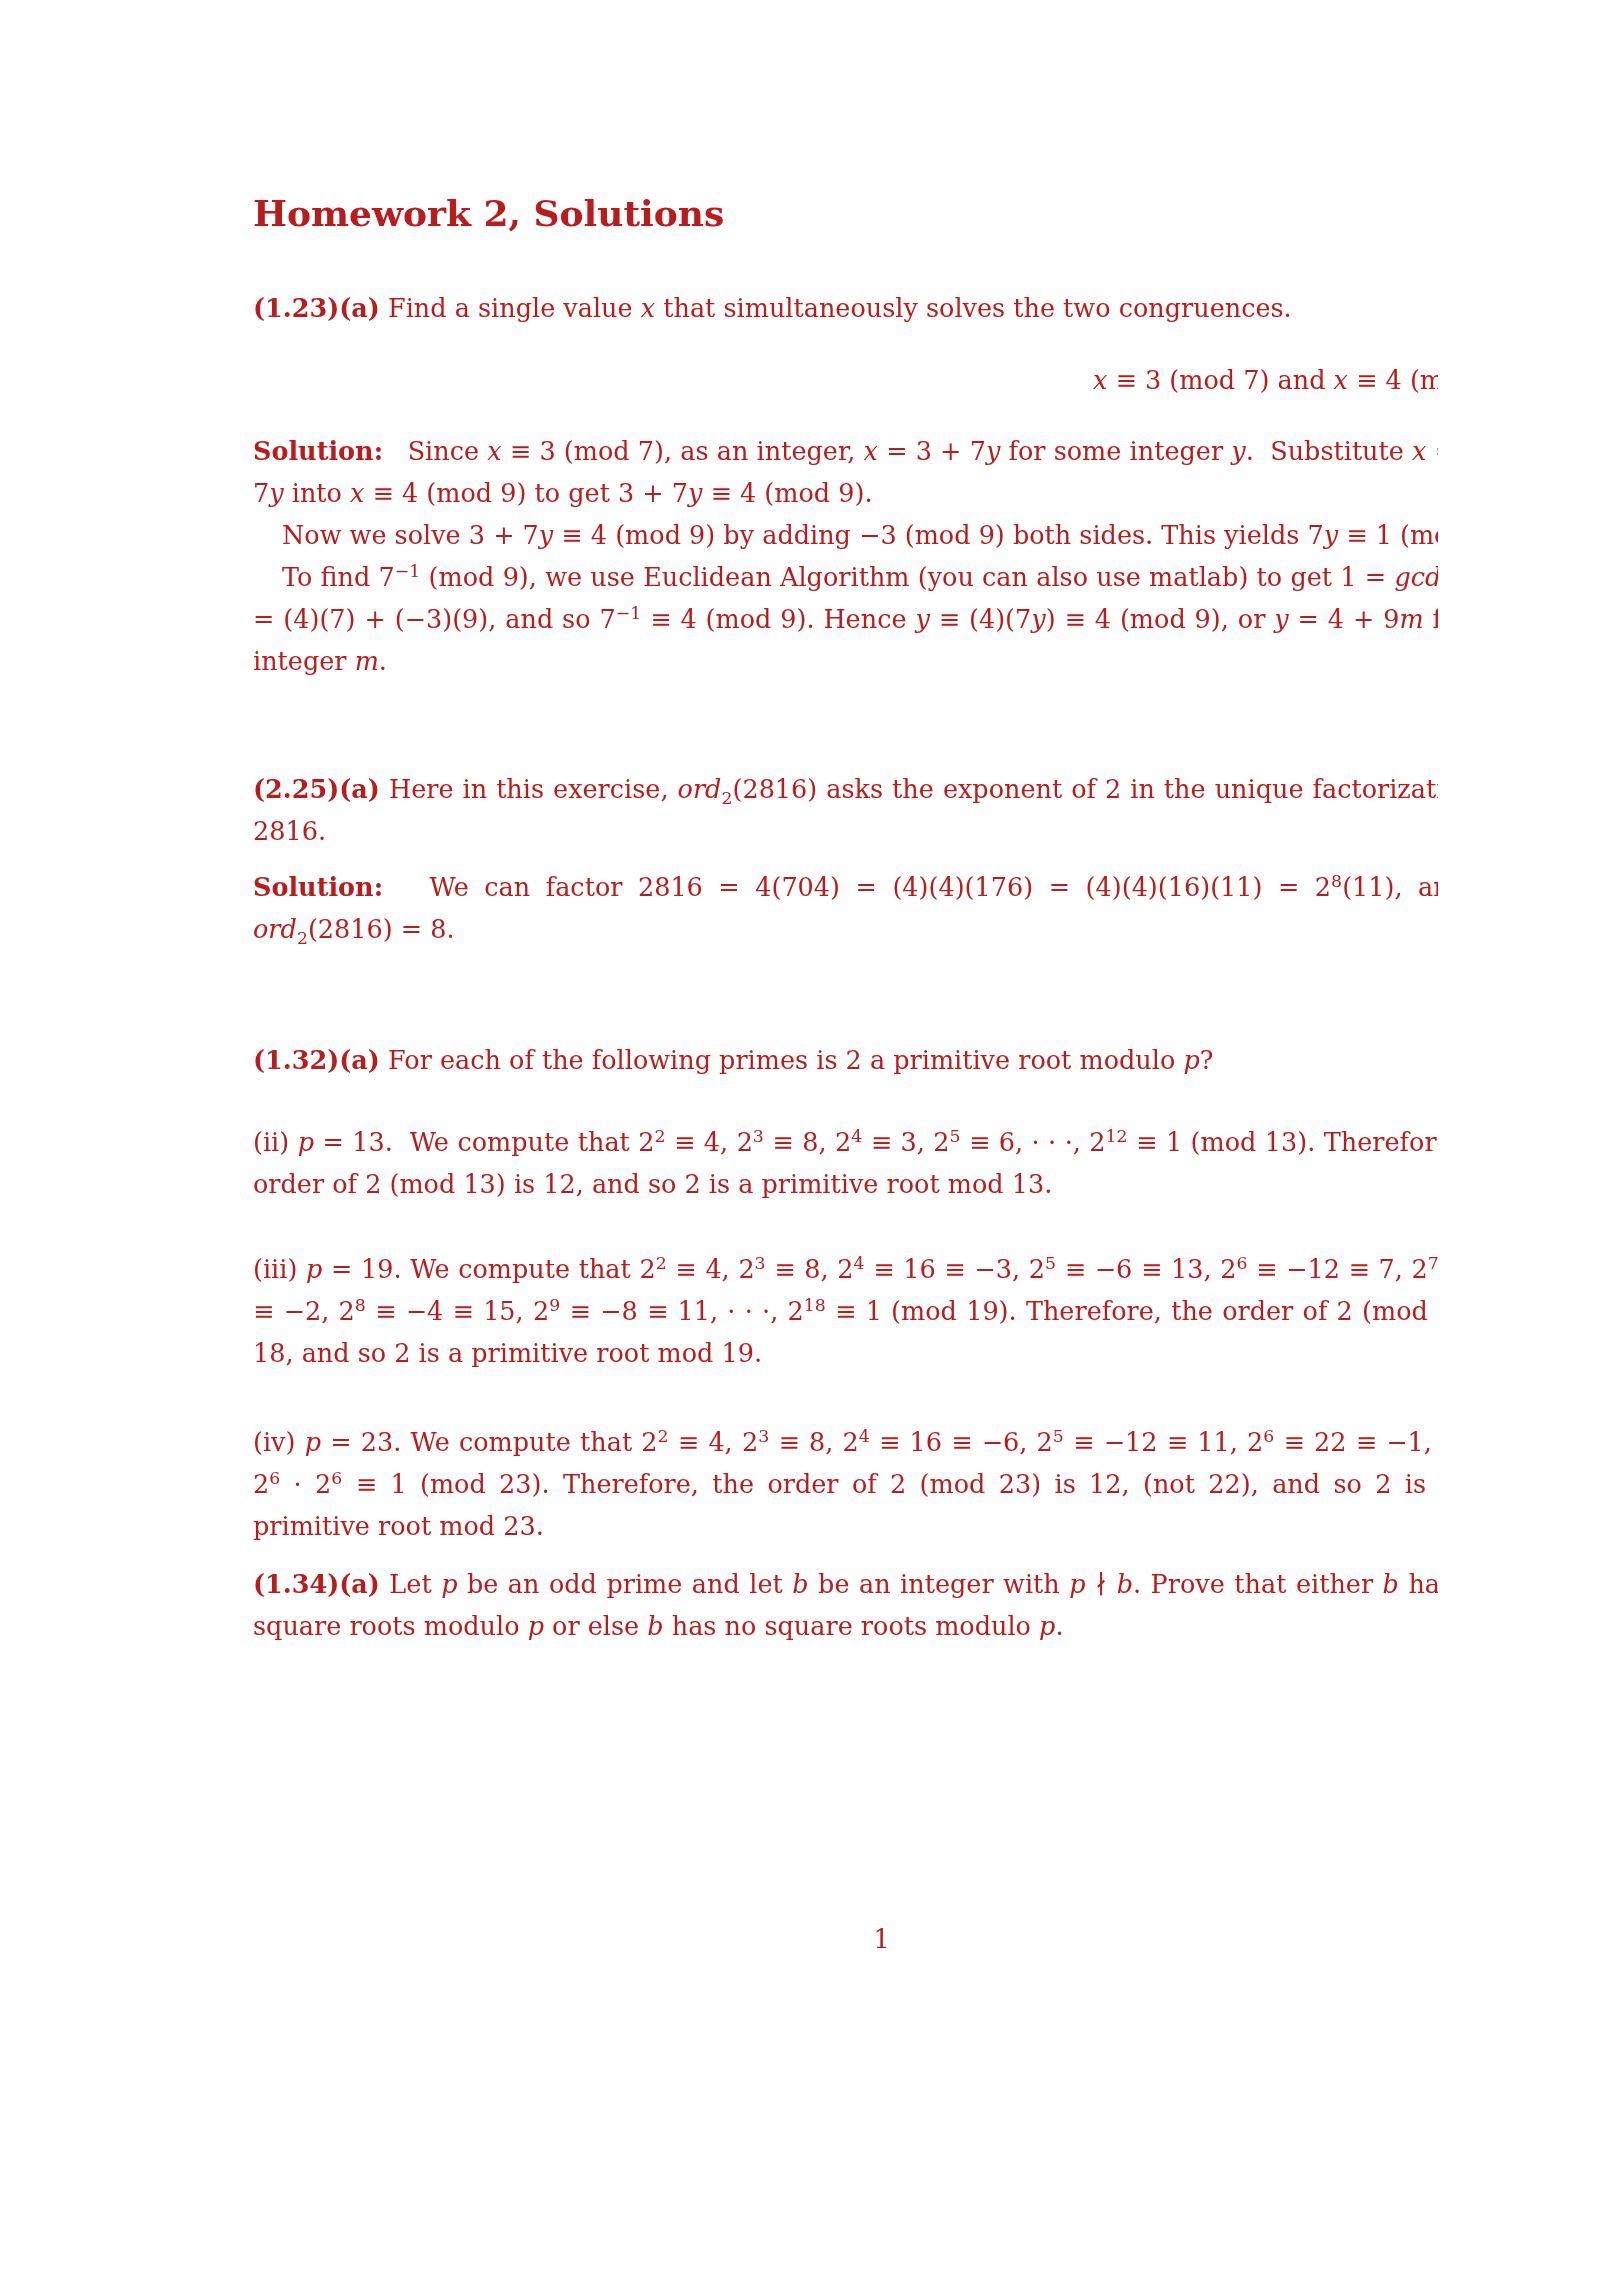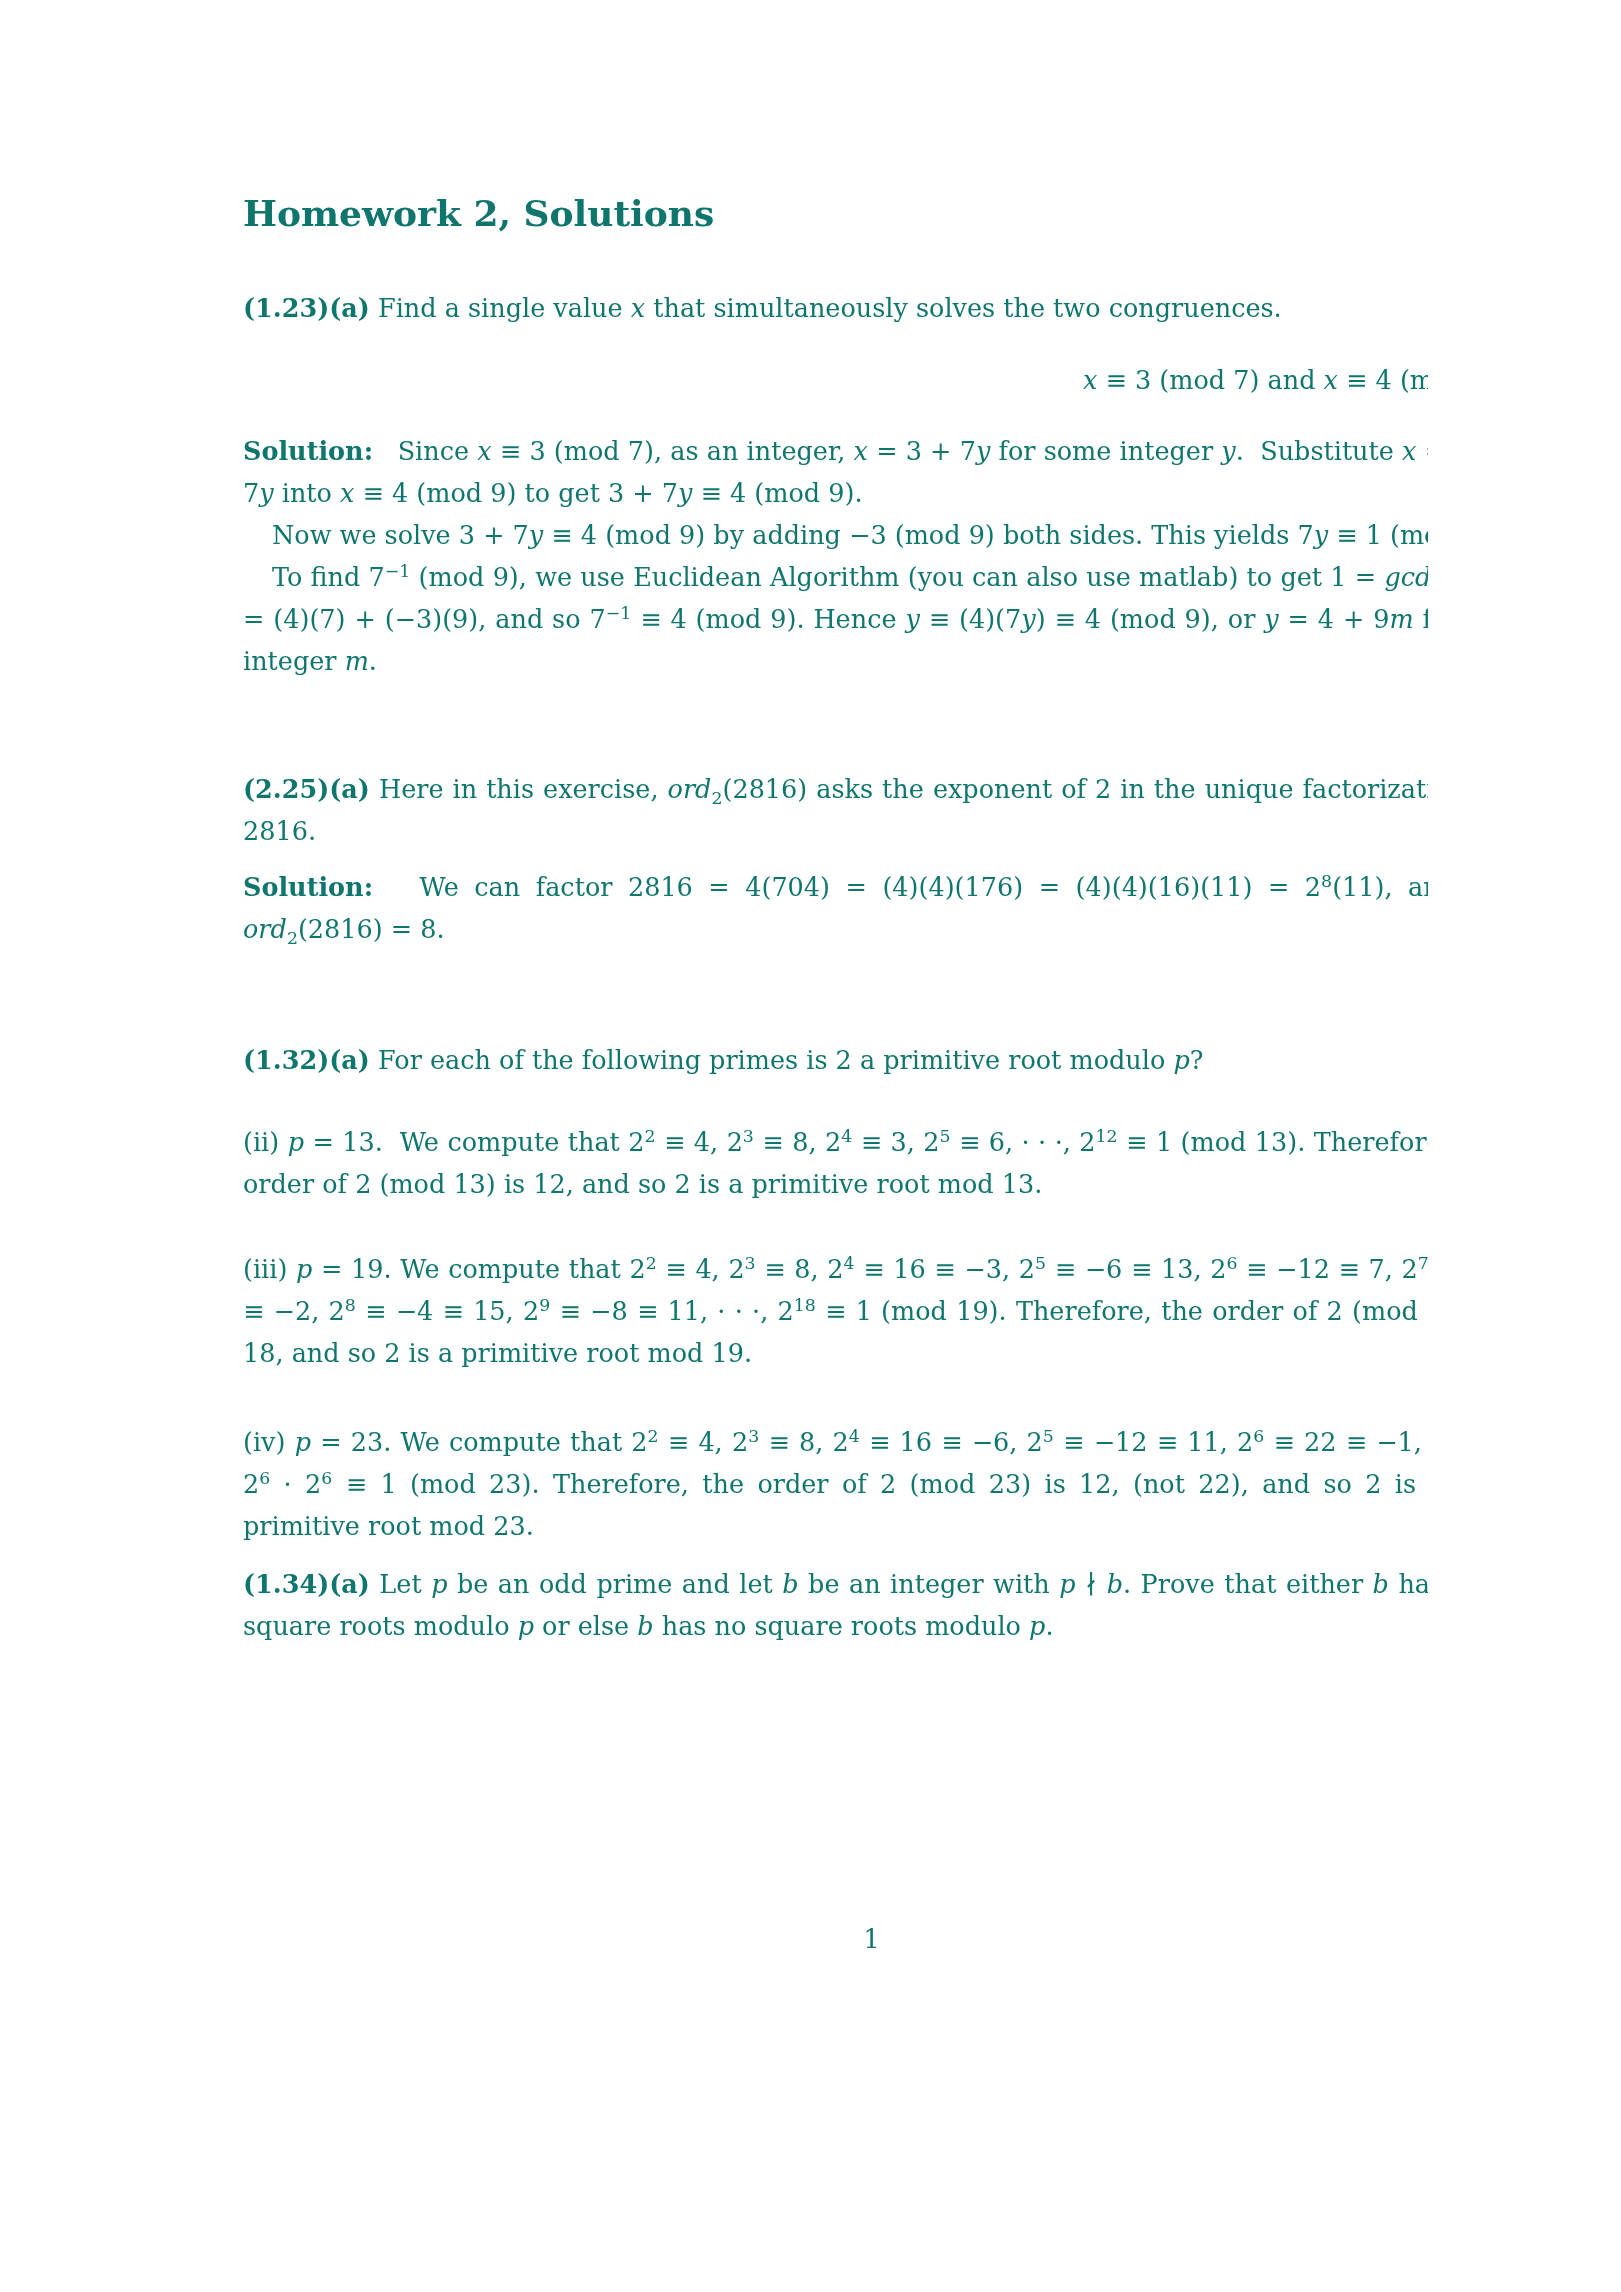--- a/index.html
+++ b/index.html
@@ -5,23 +5,24 @@
   html, body {
     margin: 0;
     padding: 0;
     background: #ffffff;
   }
   .page {
     position: relative;
     width: 1428px;
     height: 2293px;
     background: #ffffff;
-    color: #0f766e;
+    color: #b91c1c;
     font-family: "DejaVu Serif", "DejaVu Sans", "Liberation Serif", serif;
     overflow: hidden;
+    margin-left: 10px;
   }
   .content {
     position: absolute;
     left: 243px;
     top: 192px;
     width: 1257px;
     font-size: 25.5px;
     line-height: 42px;
     text-align: justify;
   }

